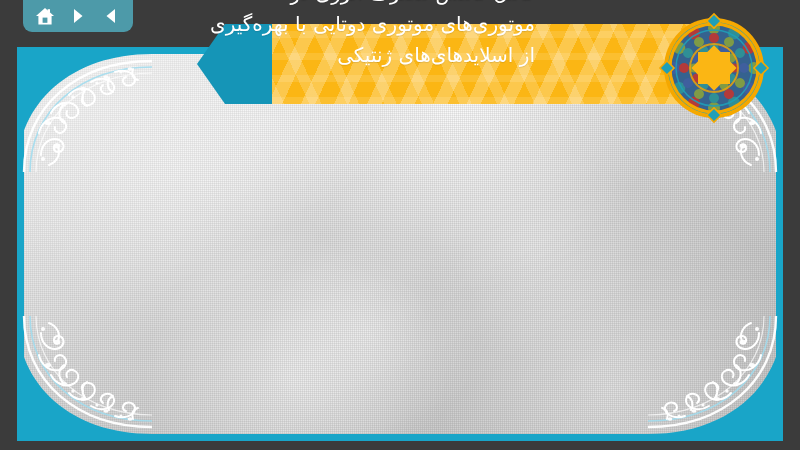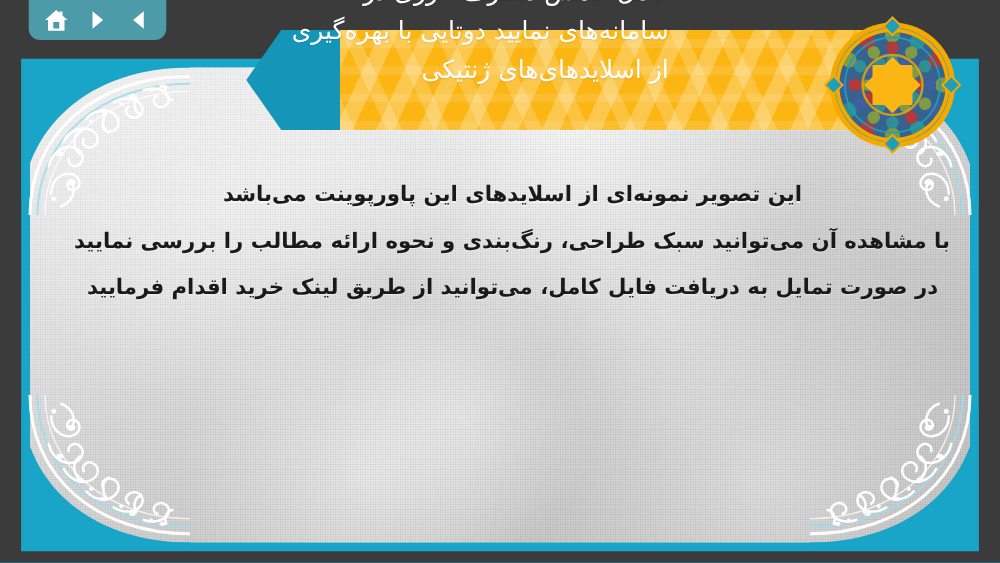--- a/index.html
+++ b/index.html
@@ -275,21 +275,21 @@
     <svg class="tail" viewBox="0 0 80 80">
       <path d="M80 0 L28 0 L0 40 L28 80 L80 80 Z" fill="#1595b7"></path>
     </svg>
     <div class="banner">
       <div class="banner-weave"></div>
     </div>
   </div>
 
   <div class="title-text">
     <div>کامل کاهش مصرف انرژی در</div>
-    <div>سامانه‌های نمایید دوتایی با بهره‌گیری</div>
+    <div>موتوری‌های موتوری دوتایی با بهره‌گیری</div>
     <div>از اسلایدهای‌های ژنتیکی</div>
   </div>
 
   <svg class="medallion" viewBox="0 0 112 112">
     <defs>
       <clipPath id="medclip">
           <circle cx="56" cy="56" r="44"></circle>
         </clipPath>
     </defs>
     <circle cx="56" cy="56" r="50" fill="#f5a800"></circle>
@@ -370,19 +370,14 @@
     </g>
 
     <g>
       <rect x="51" y="4" width="10" height="10" fill="#1f9fb8" stroke="#f5a800" stroke-width="1.5" transform="rotate(45 56 9)"></rect>
       <rect x="51" y="98" width="10" height="10" fill="#1f9fb8" stroke="#f5a800" stroke-width="1.5" transform="rotate(45 56 103)"></rect>
       <rect x="4" y="51" width="10" height="10" fill="#1f9fb8" stroke="#f5a800" stroke-width="1.5" transform="rotate(45 9 56)"></rect>
       <rect x="98" y="51" width="10" height="10" fill="#1f9fb8" stroke="#f5a800" stroke-width="1.5" transform="rotate(45 103 56)"></rect>
     </g>
   </svg>
 
-  <div class="body-copy">
-    <p>این تصویر نمونه‌ای از اسلایدهای این پاورپوینت می‌باشد</p>
-    <p>با مشاهده آن می‌توانید سبک طراحی، رنگ‌بندی و نحوه ارائه مطالب را بررسی نمایید</p>
-    <p>در صورت تمایل به دریافت فایل کامل، می‌توانید از طریق لینک خرید اقدام فرمایید</p>
-  </div>
 
 </div>
 
 </body></html>

